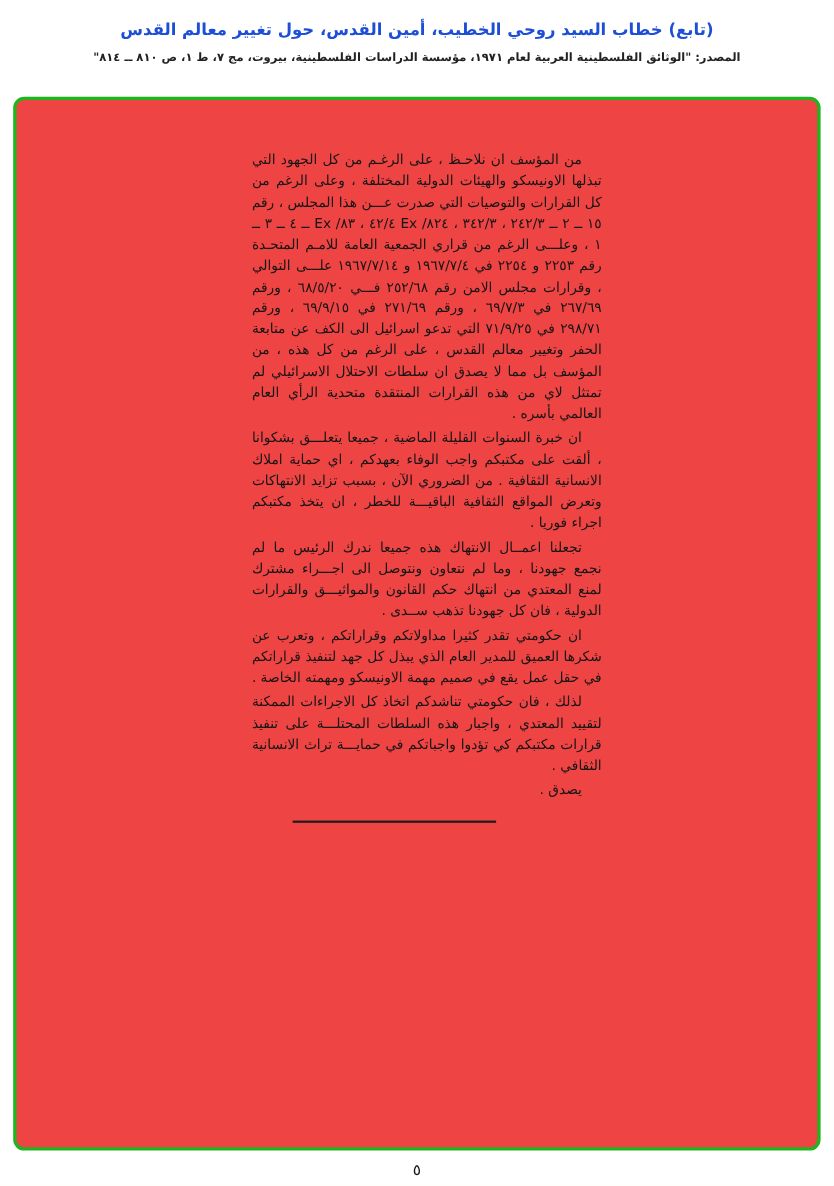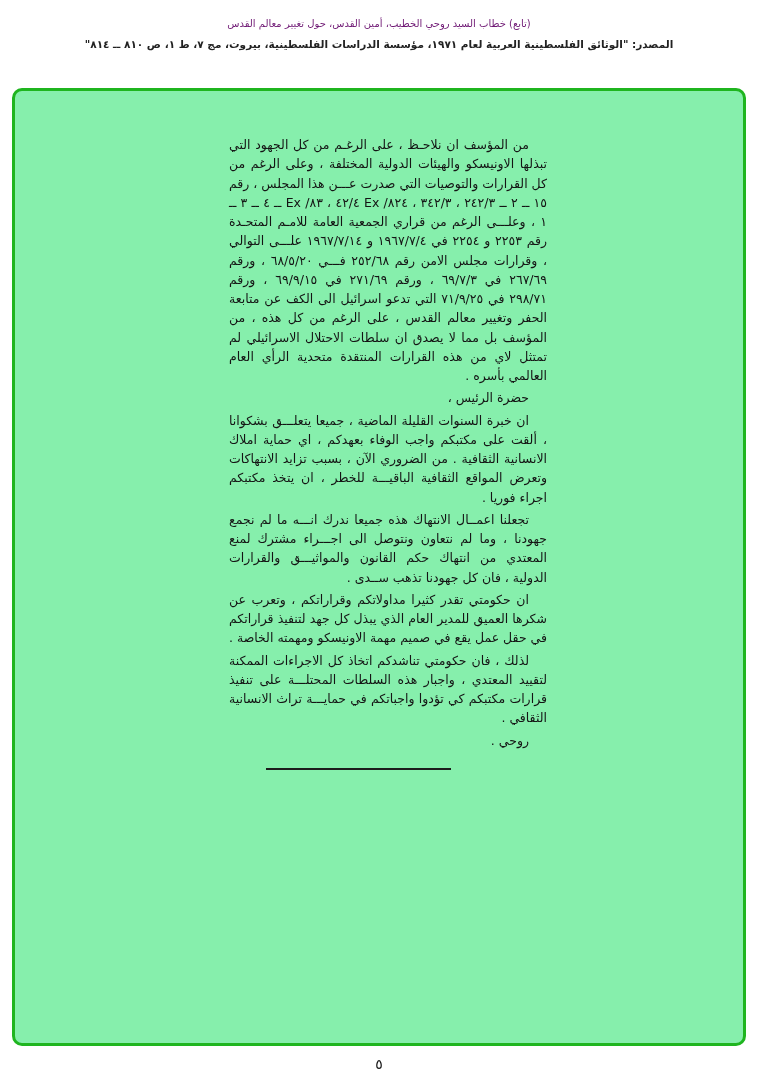--- a/index.html
+++ b/index.html
@@ -15,41 +15,41 @@
     font-family: "DejaVu Sans", sans-serif;
     color: #1a1a1a;
     overflow: hidden;
   }
   .header {
     direction: rtl;
     text-align: center;
     padding-top: 16px;
   }
   .header-title {
-    font-size: 10px;
-    font-weight: normal;
-    color: #701a75;
+    font-size: 15px;
+    font-weight: bold;
+    color: #1d4ed8;
     line-height: 1.5;
   }
   .header-source {
     font-size: 10.5px;
     font-weight: bold;
     color: #222;
     margin-top: 6px;
     line-height: 1.4;
   }
   .green-box {
     position: absolute;
     left: 12px;
     top: 88px;
     width: 728px;   
     height: 952px;
     border: 3px solid #1fb51f;
     border-radius: 10px;
-    background: #86efac;
+    background: #ef4444;
     box-sizing: content-box;
   }
   .text-col {
     direction: rtl;
     width: 318px;
     margin: 44px 196px 0 auto;
     text-align: justify;
     font-size: 12.5px;
     line-height: 1.54;
     color: #141414;
@@ -81,25 +81,24 @@
 <div class="page">
 
   <div class="header">
     <div class="header-title">(تابع) خطاب السيد روحي الخطيب، أمين القدس، حول تغيير معالم القدس</div>
     <div class="header-source">المصدر: "الوثائق الفلسطينية العربية لعام ١٩٧١، مؤسسة الدراسات الفلسطينية، بيروت، مج ٧، ط ١، ص ٨١٠ ــ ٨١٤"</div>
   </div>
 
   <div class="green-box" style="border-color: rgb(31, 181, 31);">
     <div class="text-col">
       <p>من المؤسف ان نلاحـظ ، على الرغـم من كل الجهود التي تبذلها الاونيسكو والهيئات الدولية المختلفة ، وعلى الرغم من كل القرارات والتوصيات التي صدرت عـــن هذا المجلس ، رقم ١٥ ــ ٢ ــ ٢٤٢/٣ ، ٣٤٢/٣ ، ٨٢٤/ Ex ٤٢/٤ ، ٨٣/ Ex ــ ٤ ــ ٣ ــ ١ ، وعلـــى الرغم من قراري الجمعية العامة للامـم المتحـدة رقم ٢٢٥٣ و ٢٢٥٤ في ١٩٦٧/٧/٤ و ١٩٦٧/٧/١٤ علـــى التوالي ، وقرارات مجلس الامن رقم ٢٥٢/٦٨ فـــي ٦٨/٥/٢٠ ، ورقم ٢٦٧/٦٩ في ٦٩/٧/٣ ، ورقم ٢٧١/٦٩ في ٦٩/٩/١٥ ، ورقم ٢٩٨/٧١ في ٧١/٩/٢٥ التي تدعو اسرائيل الى الكف عن متابعة الحفر وتغيير معالم القدس ، على الرغم من كل هذه ، من المؤسف بل مما لا يصدق ان سلطات الاحتلال الاسرائيلي لم تمتثل لاي من هذه القرارات المنتقدة متحدية الرأي العام العالمي بأسره .</p>
-      <p>حضرة الرئيس ،</p>
       <p>ان خبرة السنوات القليلة الماضية ، جميعا يتعلـــق بشكوانا ، ألقت على مكتبكم واجب الوفاء بعهدكم ، اي حماية املاك الانسانية الثقافية . من الضروري الآن ، بسبب تزايد الانتهاكات وتعرض المواقع الثقافية الباقيـــة للخطر ، ان يتخذ مكتبكم اجراء فوريا .</p>
-      <p>تجعلنا اعمــال الانتهاك هذه جميعا ندرك انـــه ما لم نجمع جهودنا ، وما لم نتعاون ونتوصل الى اجـــراء مشترك لمنع المعتدي من انتهاك حكم القانون والمواثيـــق والقرارات الدولية ، فان كل جهودنا تذهب ســدى .</p>
+      <p>تجعلنا اعمــال الانتهاك هذه جميعا ندرك الرئيس ما لم نجمع جهودنا ، وما لم نتعاون ونتوصل الى اجـــراء مشترك لمنع المعتدي من انتهاك حكم القانون والمواثيـــق والقرارات الدولية ، فان كل جهودنا تذهب ســدى .</p>
       <p>ان حكومتي تقدر كثيرا مداولاتكم وقراراتكم ، وتعرب عن شكرها العميق للمدير العام الذي يبذل كل جهد لتنفيذ قراراتكم في حقل عمل يقع في صميم مهمة الاونيسكو ومهمته الخاصة .</p>
       <p>لذلك ، فان حكومتي تناشدكم اتخاذ كل الاجراءات الممكنة لتقييد المعتدي ، واجبار هذه السلطات المحتلـــة على تنفيذ قرارات مكتبكم كي تؤدوا واجباتكم في حمايـــة تراث الانسانية الثقافي .</p>
-      <p>روحي .</p>
+      <p>يصدق .</p>
       <div class="sig-line"></div>
     </div>
   </div>
 
   <div class="page-number">٥</div>
 
 </div>
 
 </body></html>

